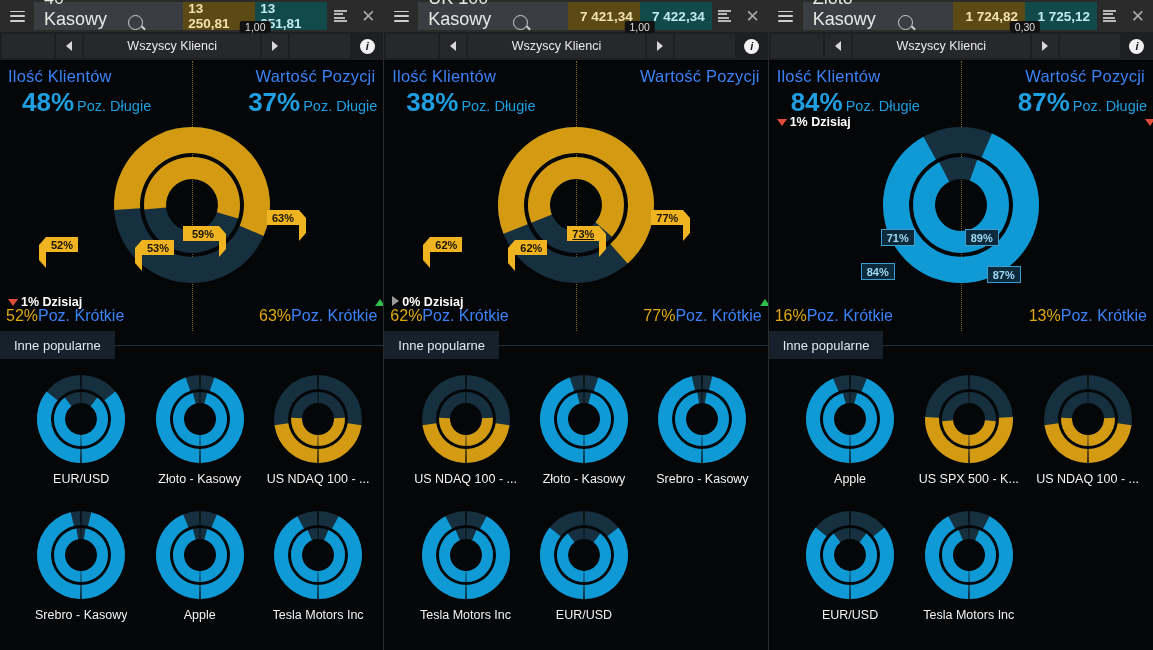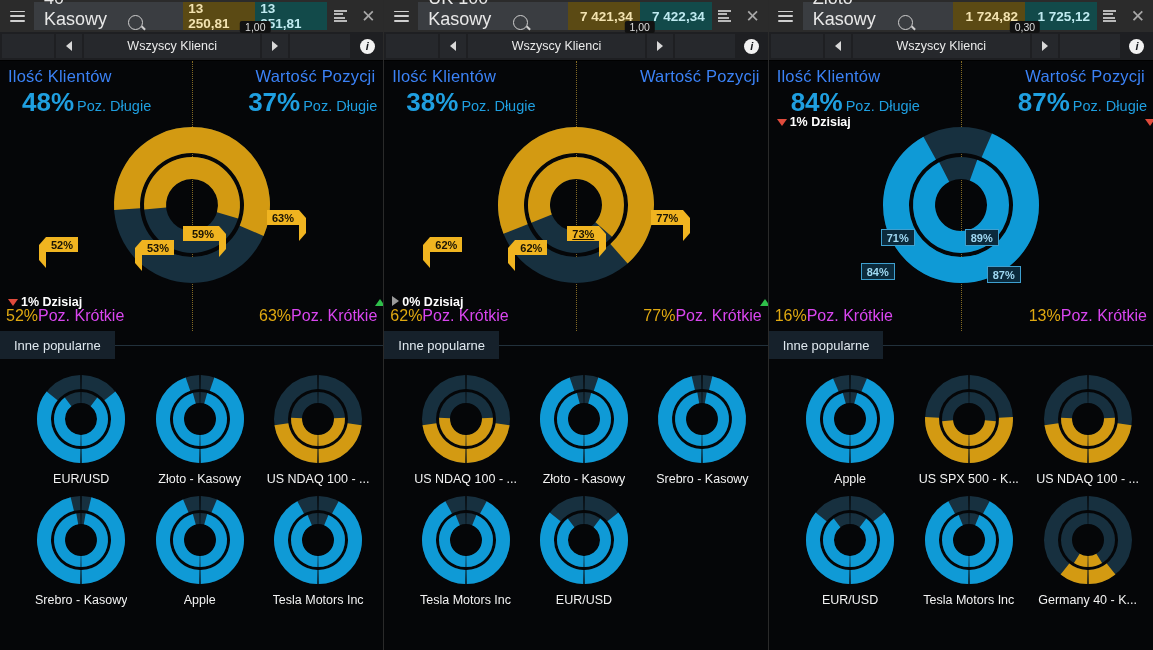--- a/index.html
+++ b/index.html
@@ -55,21 +55,21 @@
   .senti{position:relative;height:270px;}
   .senti .midline{position:absolute;left:50%;top:0;bottom:0;width:0;
                   border-left:1px dotted #9a7c2a;opacity:.85;}
   .hdr{position:absolute;top:6px;font-size:16.5px;color:#3b82f6;letter-spacing:.2px;}
   .hdr.l{left:8px;} .hdr.r{right:8px;text-align:right;}
   .big{position:absolute;top:26px;white-space:nowrap;}
   .big.l{left:22px;} .big.r{right:6px;}
   .big .num{font-size:26px;font-weight:bold;}
   .big .lbl{font-size:14.5px;margin-left:3px;}
   .long .num,.long .lbl{color:#1f9fe0;}
-  .short .num{color:#e0a911;} .short .lbl{color:#d946ef;}
+  .short .num{color:#e0a911;} .short .lbl{color:#3b82f6;}
   .chg{position:absolute;font-size:12.5px;font-weight:bold;color:#ffffff;white-space:nowrap;}
   .chg .ar{display:inline-block;width:0;height:0;margin-right:3px;}
   .chg.down .ar{border-left:5px solid transparent;border-right:5px solid transparent;border-top:7px solid #e04b3c;}
   .chg.up .ar{border-left:5px solid transparent;border-right:5px solid transparent;border-bottom:7px solid #2fbf4a;}
   .chg.flat .ar{border-top:5px solid transparent;border-bottom:5px solid transparent;border-left:7px solid #9a9a9a;}
 
   .bot{position:absolute;bottom:6px;white-space:nowrap;}
   .bot.l{left:6px;} .bot.r{right:6px;}
   .chgrow{position:absolute;bottom:36px;}
   .chgrow.l{left:8px;} .chgrow.r{right:8px;}
@@ -85,21 +85,21 @@
       border-top:8.5px solid transparent;border-bottom:8.5px solid transparent;border-left:7px solid #f0b420;}
   .tag.ptR:after{content:"";position:absolute;right:100%;top:0;width:0;height:100%;
       border-top:8.5px solid transparent;border-bottom:8.5px solid transparent;border-right:7px solid #f0b420;}
 
   
   .sec{position:relative;height:30px;}
   .sec .rule{position:absolute;left:0;right:0;top:14px;height:1px;background:#22313c;}
   .sec .chip{position:absolute;left:0;top:0;height:28px;background:#16212b;display:flex;align-items:center;
              padding:0 14px;color:#dfe8ef;font-size:13px;z-index:2;}
 
-  .grid{display:grid;grid-template-columns:repeat(3,1fr);row-gap:6px;padding:10px 6px 0 22px;}
+  .grid{display:grid;grid-template-columns:repeat(3,1fr);row-gap:21px;padding:10px 6px 0 22px;}
   .cell{display:flex;flex-direction:column;align-items:center;cursor:pointer;}
   .cell svg{display:block;}
   .cell .nm{margin-top:5px;color:#f2f2f2;font-size:12.5px;text-align:center;max-width:118px;
             white-space:nowrap;overflow:hidden;text-overflow:ellipsis;}
 </style>
 </head>
 <body>
 
 <div class="board">
     <div class="panel">
@@ -621,30 +621,15 @@
               <path d="M48.767905883240466 4.006701413118783 A44 44 0 0 1 48.767905883240466 91.99329858688122 L48.523572193118504 77.99543085469173 A30 30 0 0 0 48.523572193118504 18.004569145308263 Z" fill="#17303f"></path>
               <path d="M68.6567487625792 9.150305914207216 A44 44 0 0 1 48.767905883240466 91.99329858688122 L48.523572193118504 77.99543085469173 A30 30 0 0 0 62.08414688357672 21.511572214232192 Z" fill="#0f9ad6"></path>
               <path d="M47.52878502619335 74.99588776922256 A27 27 0 0 1 47.52878502619335 21.004112230777437 L47.720761497003465 32.00243687749774 A16 16 0 0 0 47.720761497003465 63.99756312250226 Z" fill="#17303f"></path>
               <path d="M47.52878502619335 74.99588776922256 A27 27 0 0 1 37.624026288185284 23.073324137949523 L41.851274837443135 33.22863652619231 A16 16 0 0 0 47.720761497003465 63.99756312250226 Z" fill="#0f9ad6"></path>
               <path d="M48.47121497380665 21.004112230777437 A27 27 0 0 1 48.47121497380665 74.99588776922256 L48.279238502996535 63.99756312250226 A16 16 0 0 0 48.279238502996535 32.00243687749774 Z" fill="#17303f"></path>
               <path d="M58.375973711814694 23.073324137949516 A27 27 0 0 1 48.47121497380665 74.99588776922256 L48.279238502996535 63.99756312250226 A16 16 0 0 0 54.14872516255686 33.228636526192304 Z" fill="#0f9ad6"></path>
             </svg>
           </span>
         <div class="nm">Tesla Motors Inc</div>
       </div>
-      <div class="cell">
-        <span>
-            <svg width="96" height="96" viewBox="0 0 96 96">
-              <path d="M47.23209411675953 91.99329858688122 A44 44 0 0 1 47.23209411675953 4.006701413118783 L47.476427806881496 18.004569145308263 A30 30 0 0 0 47.476427806881496 77.99543085469173 Z" fill="#17303f"></path>
-              <path d="M47.23209411675953 91.99329858688122 A44 44 0 0 1 20.54929774478702 82.38690078642804 L29.28361209871842 71.44561417256458 A30 30 0 0 0 47.476427806881496 77.99543085469173 Z" fill="#d39a12"></path>
-              <path d="M48.767905883240466 4.006701413118783 A44 44 0 0 1 48.767905883240466 91.99329858688122 L48.523572193118504 77.99543085469173 A30 30 0 0 0 48.523572193118504 18.004569145308263 Z" fill="#17303f"></path>
-              <path d="M75.45070225521299 82.38690078642803 A44 44 0 0 1 48.767905883240466 91.99329858688122 L48.523572193118504 77.99543085469173 A30 30 0 0 0 66.71638790128158 71.44561417256456 Z" fill="#d39a12"></path>
-              <path d="M47.52878502619335 74.99588776922256 A27 27 0 0 1 47.52878502619335 21.004112230777437 L47.720761497003465 32.00243687749774 A16 16 0 0 0 47.720761497003465 63.99756312250226 Z" fill="#17303f"></path>
-              <path d="M47.52878502619335 74.99588776922256 A27 27 0 0 1 33.93273994030444 71.04587152643384 L39.663845890550775 61.65681275640524 A16 16 0 0 0 47.720761497003465 63.99756312250226 Z" fill="#d39a12"></path>
-              <path d="M48.47121497380665 21.004112230777437 A27 27 0 0 1 48.47121497380665 74.99588776922256 L48.279238502996535 63.99756312250226 A16 16 0 0 0 48.279238502996535 32.00243687749774 Z" fill="#17303f"></path>
-              <path d="M62.06726005969556 71.04587152643384 A27 27 0 0 1 48.47121497380665 74.99588776922256 L48.279238502996535 63.99756312250226 A16 16 0 0 0 56.336154109449225 61.65681275640524 Z" fill="#d39a12"></path>
-            </svg>
-          </span>
-        <div class="nm">Germany 40 - K...</div>
-      </div>
       </div>
   </div>
   </div>
 
 </body></html>

